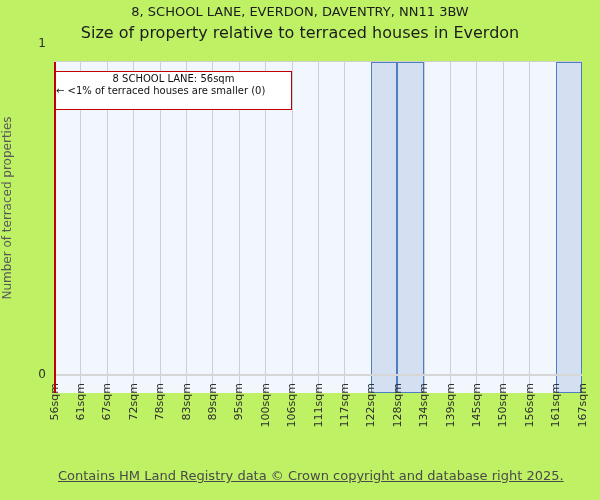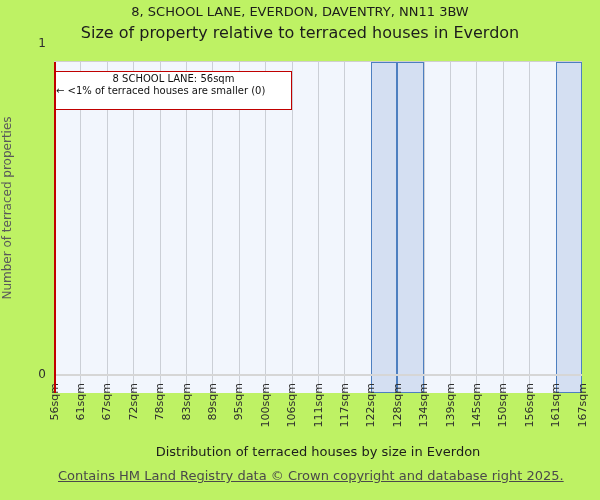--- a/index.html
+++ b/index.html
@@ -145,19 +145,18 @@
       <div class="xticklab" style="left: 390.7px; top: 383px;">128sqm</div>
       <div class="xticklab" style="left: 417.1px; top: 383px;">134sqm</div>
       <div class="xticklab" style="left: 443.5px; top: 383px;">139sqm</div>
       <div class="xticklab" style="left: 469.9px; top: 383px;">145sqm</div>
       <div class="xticklab" style="left: 496.3px; top: 383px;">150sqm</div>
       <div class="xticklab" style="left: 522.7px; top: 383px;">156sqm</div>
       <div class="xticklab" style="left: 549.1px; top: 383px;">161sqm</div>
       <div class="xticklab" style="left: 575.5px; top: 383px;">167sqm</div>
     </div>
 
-  <div class="xlab">Distribution of terraced houses by size in Everdon</div>
 
   <div class="footer">
     <div>Contains HM Land Registry data © Crown copyright and database right 2025.</div>
   </div>
 
 </div>
 
 </body></html>

